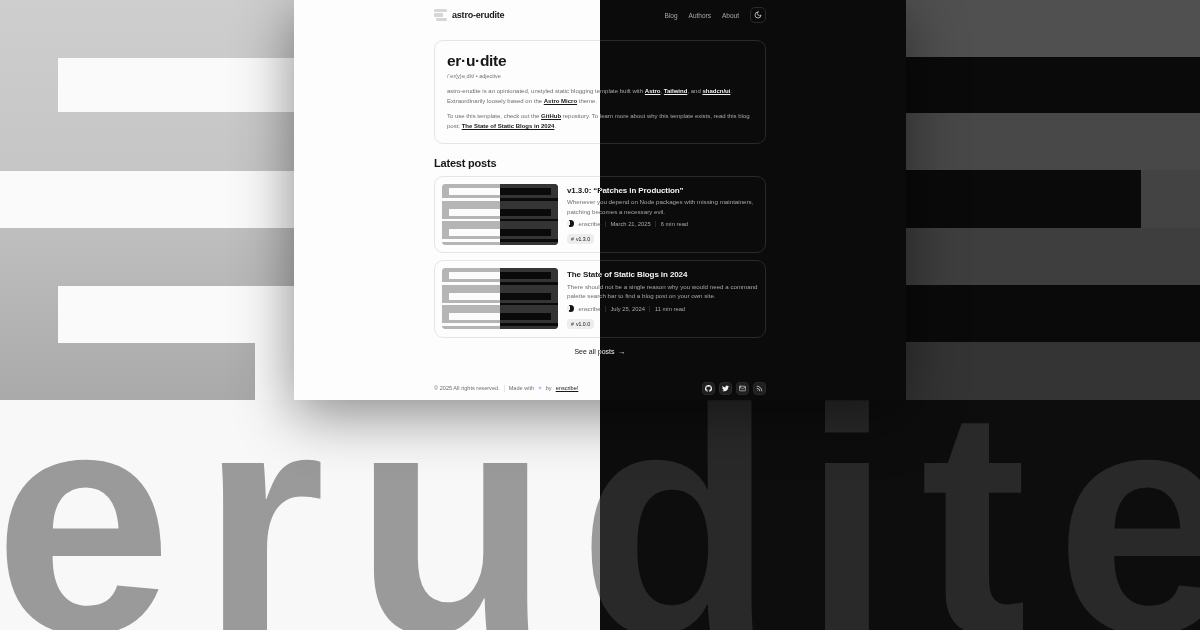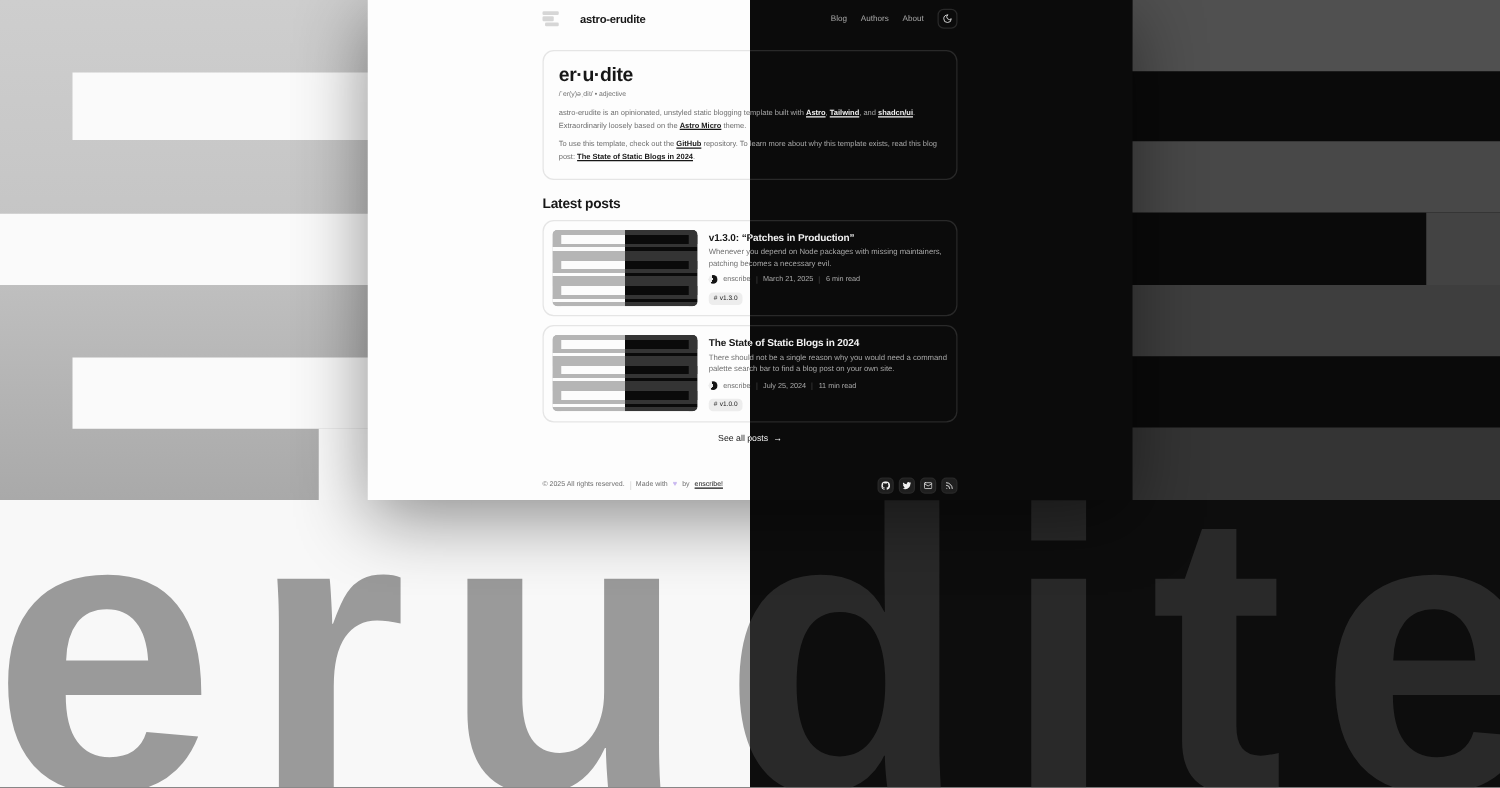--- a/index.html
+++ b/index.html
@@ -47,21 +47,21 @@
     clip-path:inset(0 306px 0 0);
     --bg:#fdfdfd; --fg:#171717; --muted:#6f6f6f; --border:#e5e5e5; --badge:#ededed; --logo:#d6d6d6;
   }
   .site-copy.dark {
     clip-path:inset(0 0 0 306px);
     --bg:#0b0b0b; --fg:#f2f2f2; --muted:#a8a8a8; --border:#292929; --badge:#1f1f1f; --logo:#323232;
   }
   .site-inner { position:absolute; left:140px; top:0; width:332px; }
 
   .site-header { height:30px; display:flex; align-items:center; justify-content:space-between; }
-  .brand { display:flex; align-items:center; gap:17px; cursor:pointer; }
+  .brand { display:flex; align-items:center; gap:5px; cursor:pointer; }
   .logo { position:relative; width:13px; height:13px; display:inline-block; }
   .logo b { position:absolute; background:var(--logo); border-radius:1px; }
   .lb1 { left:0; top:0; width:13px; height:3.2px; }
   .lb2 { left:0; top:4.9px; width:9px; height:3.2px; }
   .lb3 { left:2px; top:9.8px; width:11px; height:3.2px; }
   .brand-name { font-size:9px; font-weight:bold; letter-spacing:-0.2px; }
   .nav { display:flex; align-items:center; gap:11px; }
   .nav-link { font-size:6.5px; color:var(--muted); cursor:pointer; }
   .theme-btn {
     width:16px; height:16px; border:1px solid var(--border); border-radius:5px;

